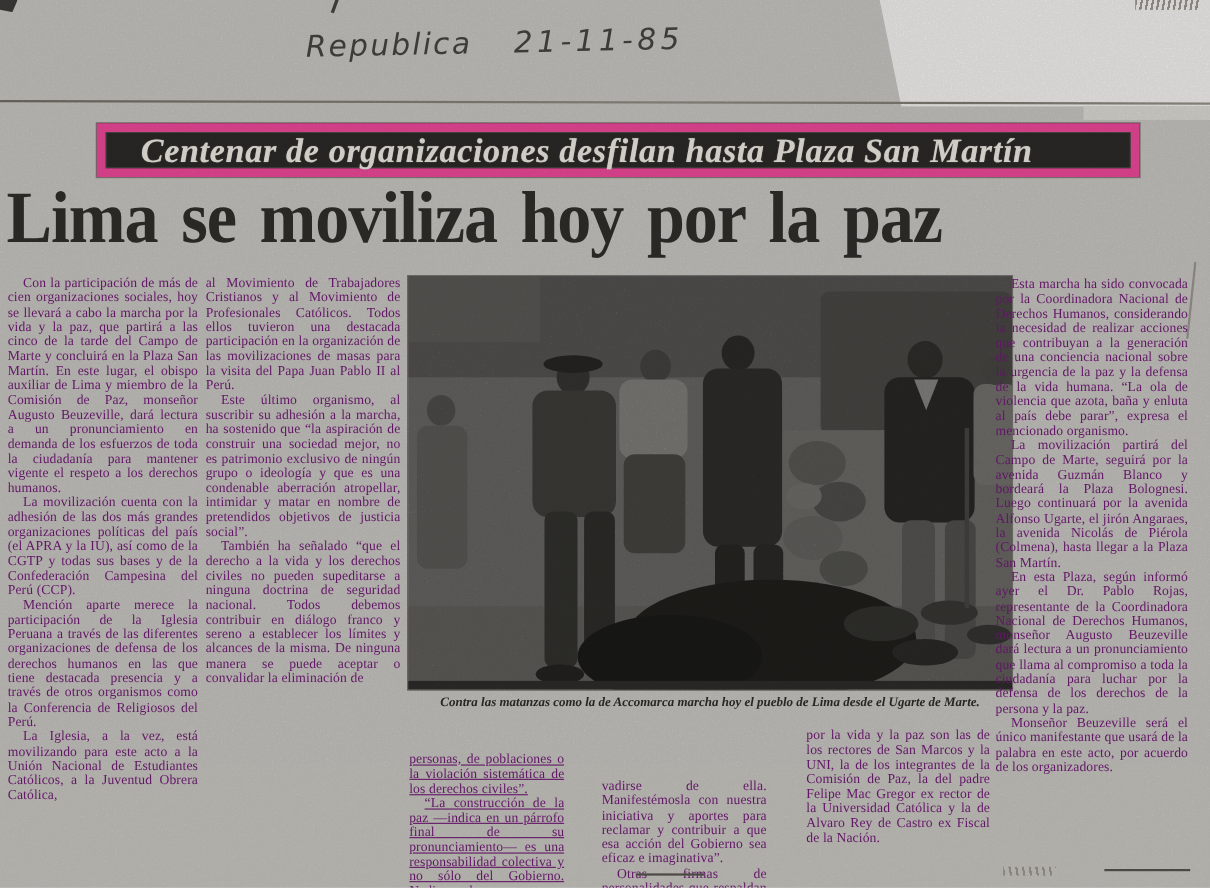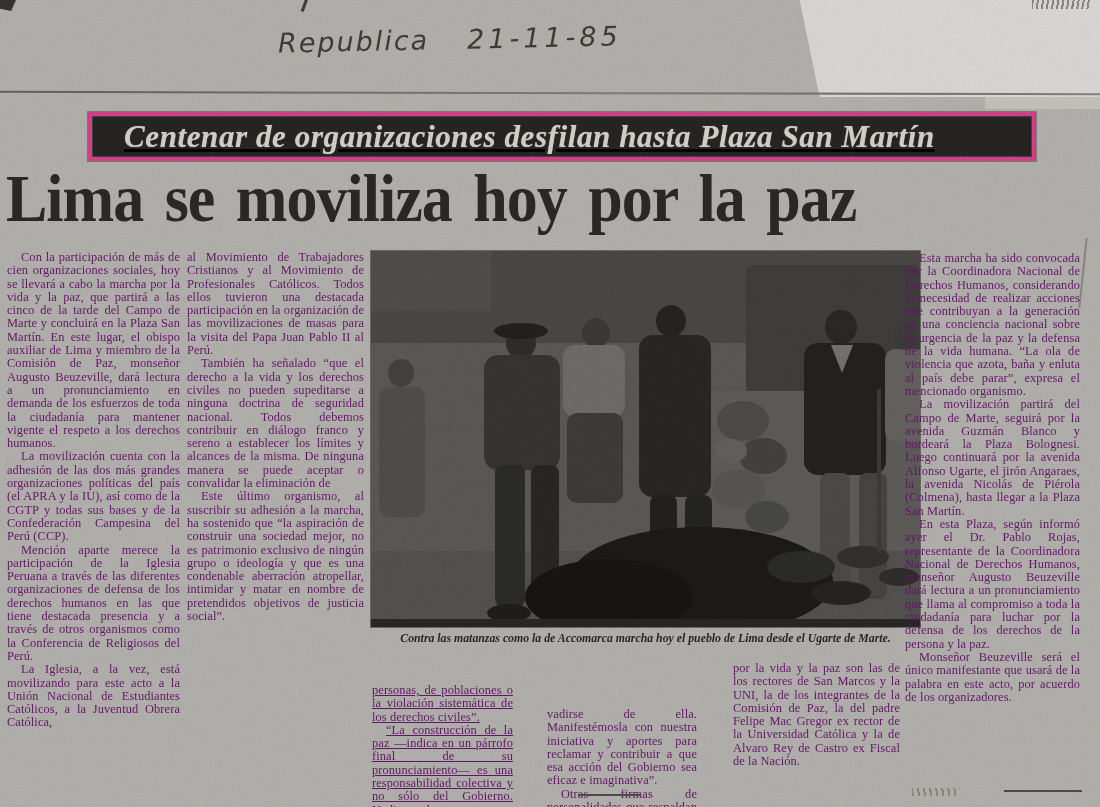--- a/index.html
+++ b/index.html
@@ -34,23 +34,23 @@
     position:absolute; left:278px; top:24px;
     font-family:"DejaVu Sans", sans-serif; font-style:italic;
     font-size:27px; color:#45443f; letter-spacing:2px;
     transform:rotate(-1.2deg); white-space:nowrap;
   }
   .handwriting .hw-date { margin-left:38px; letter-spacing:4px; }
 
   
   .kicker {
     position:absolute; left:88px; top:112px; width:948px; height:49px;
-    background:#2b2a27; border:4px solid #ec4899;
+    background:#2b2a27; border:8px solid #ec4899;
     box-shadow:inset 0 0 0 1px #4d4b45, 0 0 0 1px #8a877f;
-    display:flex; align-items:center; padding-left:32px;text-decoration:underline;
+    display:flex; align-items:center; padding-left:32px;
   }
   .kicker-text {
     font-style:italic; font-weight:bold; font-size:31px;
     color:#ece9e2; letter-spacing:.6px; white-space:nowrap;
     text-shadow:0 0 1px #9c9a93;
   }
 
   
   .headline {
     position:absolute; left:6px; top:161px; width:1080px; height:80px;
@@ -118,22 +118,22 @@
 
 <div class="col col-1">
   <p>Con la participación de más de cien organizaciones sociales, hoy se llevará a cabo la marcha por la vida y la paz, que partirá a las cinco de la tarde del Campo de Marte y concluirá en la Plaza San Martín. En este lugar, el obispo auxiliar de Lima y miembro de la Comisión de Paz, monseñor Augusto Beuzeville, dará lectura a un pronunciamiento en demanda de los esfuerzos de toda la ciudadanía para mantener vigente el respeto a los derechos humanos.</p>
   <p>La movilización cuenta con la adhesión de las dos más grandes organizaciones políticas del país (el APRA y la IU), así como de la CGTP y todas sus bases y de la Confederación Campesina del Perú (CCP).</p>
   <p>Mención aparte merece la participación de la Iglesia Peruana a través de las diferentes organizaciones de defensa de los derechos humanos en las que tiene destacada presencia y a través de otros organismos como la Conferencia de Religiosos del Perú.</p>
   <p>La Iglesia, a la vez, está movilizando para este acto a la Unión Nacional de Estudiantes Católicos, a la Juventud Obrera Católica,</p>
 </div>
 
 <div class="col col-2">
   <p class="no-indent">al Movimiento de Trabajadores Cristianos y al Movimiento de Profesionales Católicos. Todos ellos tuvieron una destacada participación en la organización de las movilizaciones de masas para la visita del Papa Juan Pablo II al Perú.</p>
+  <p>Este último organismo, al suscribir su adhesión a la marcha, ha sostenido que “la aspiración de construir una sociedad mejor, no es patrimonio exclusivo de ningún grupo o ideología y que es una condenable aberración atropellar, intimidar y matar en nombre de pretendidos objetivos de justicia social”.</p>
   <p>También ha señalado “que el derecho a la vida y los derechos civiles no pueden supeditarse a ninguna doctrina de seguridad nacional. Todos debemos contribuir en diálogo franco y sereno a establecer los límites y alcances de la misma. De ninguna manera se puede aceptar o convalidar la eliminación de</p>
-  <p>Este último organismo, al suscribir su adhesión a la marcha, ha sostenido que “la aspiración de construir una sociedad mejor, no es patrimonio exclusivo de ningún grupo o ideología y que es una condenable aberración atropellar, intimidar y matar en nombre de pretendidos objetivos de justicia social”.</p>
 </div>
 
 <div class="photo-wrap">
   <svg width="549" height="376" viewBox="0 0 549 376">
     <defs>
       <filter id="pg" x="0" y="0" width="100%" height="100%">
         <feTurbulence type="fractalNoise" baseFrequency="0.85" numOctaves="2" stitchTiles="stitch"></feTurbulence>
         <feColorMatrix type="matrix" values="0 0 0 0 0  0 0 0 0 0  0 0 0 0 0  0.9 0.9 0.9 0 0"></feColorMatrix>
       </filter>
     </defs>

